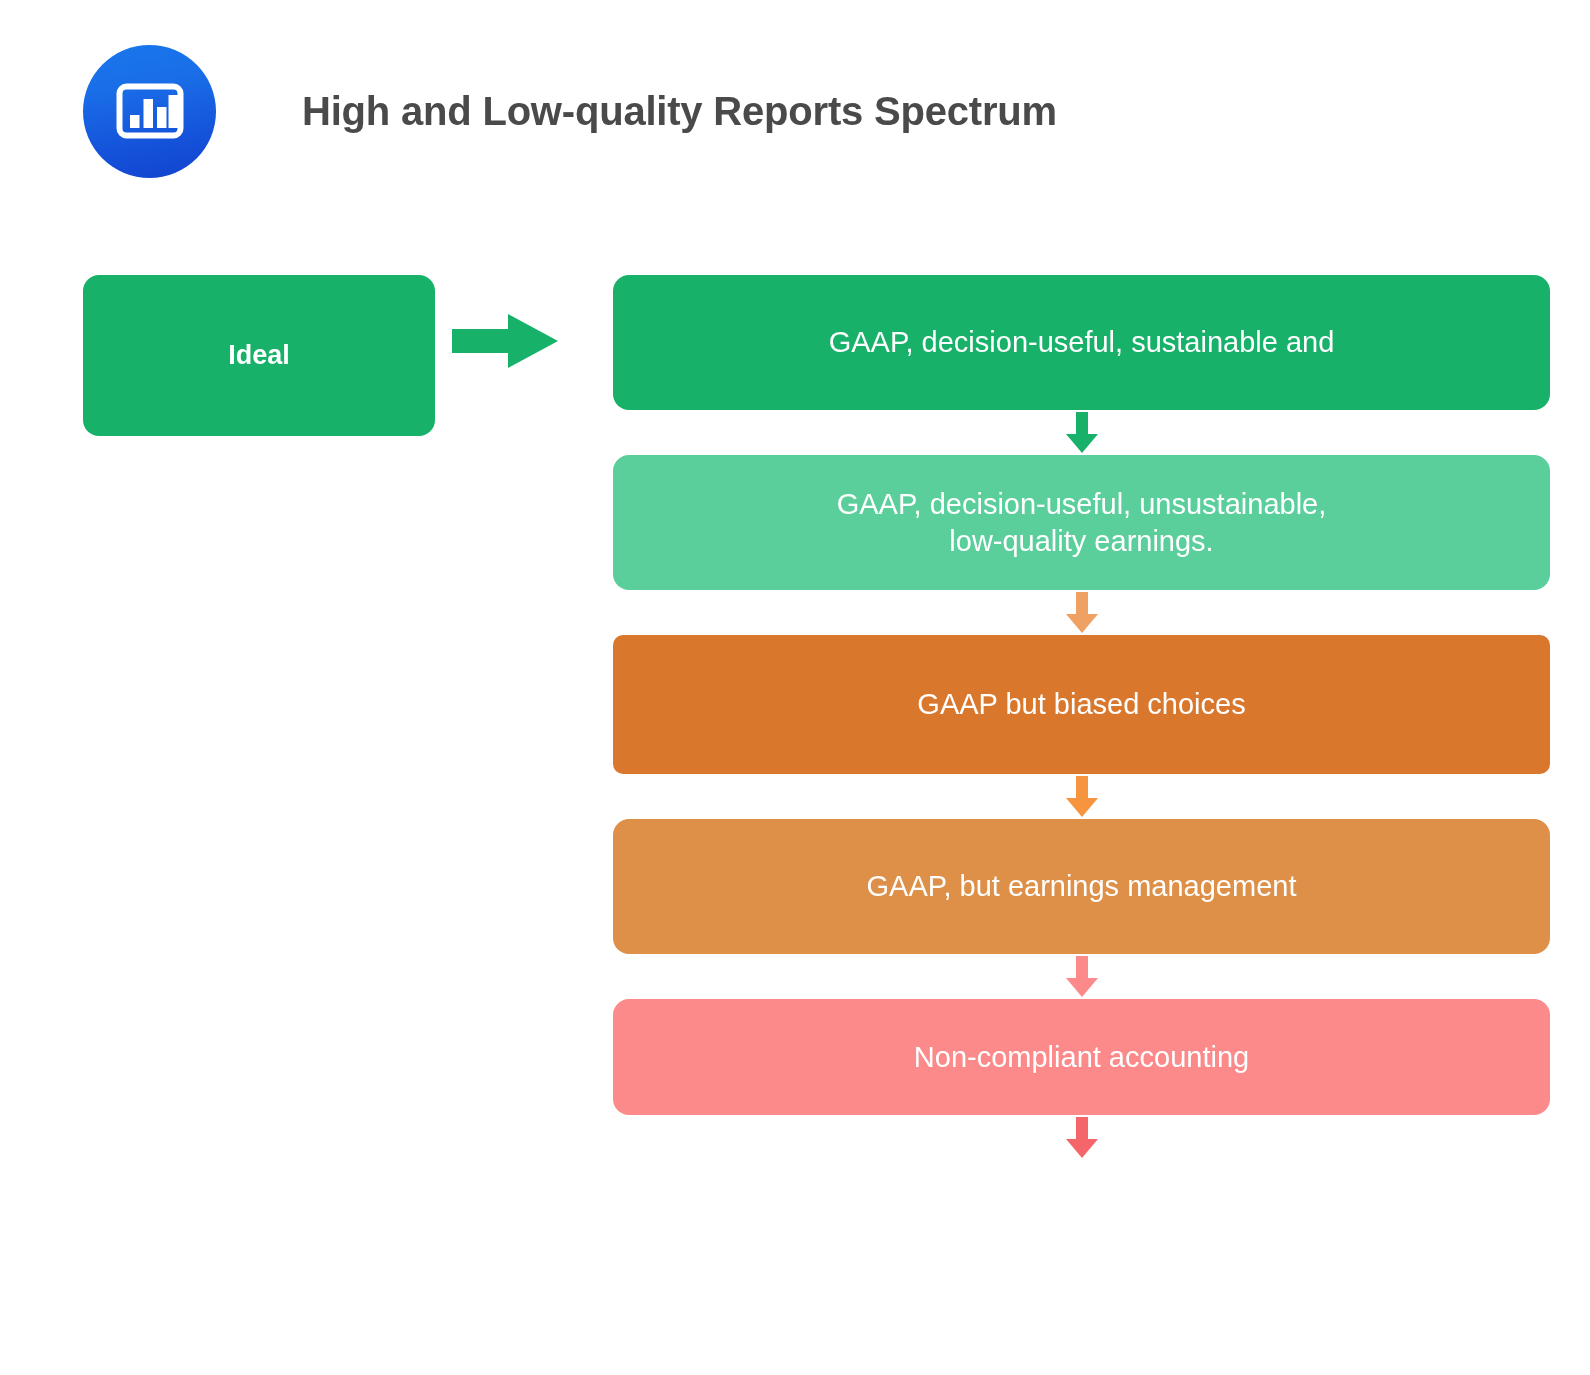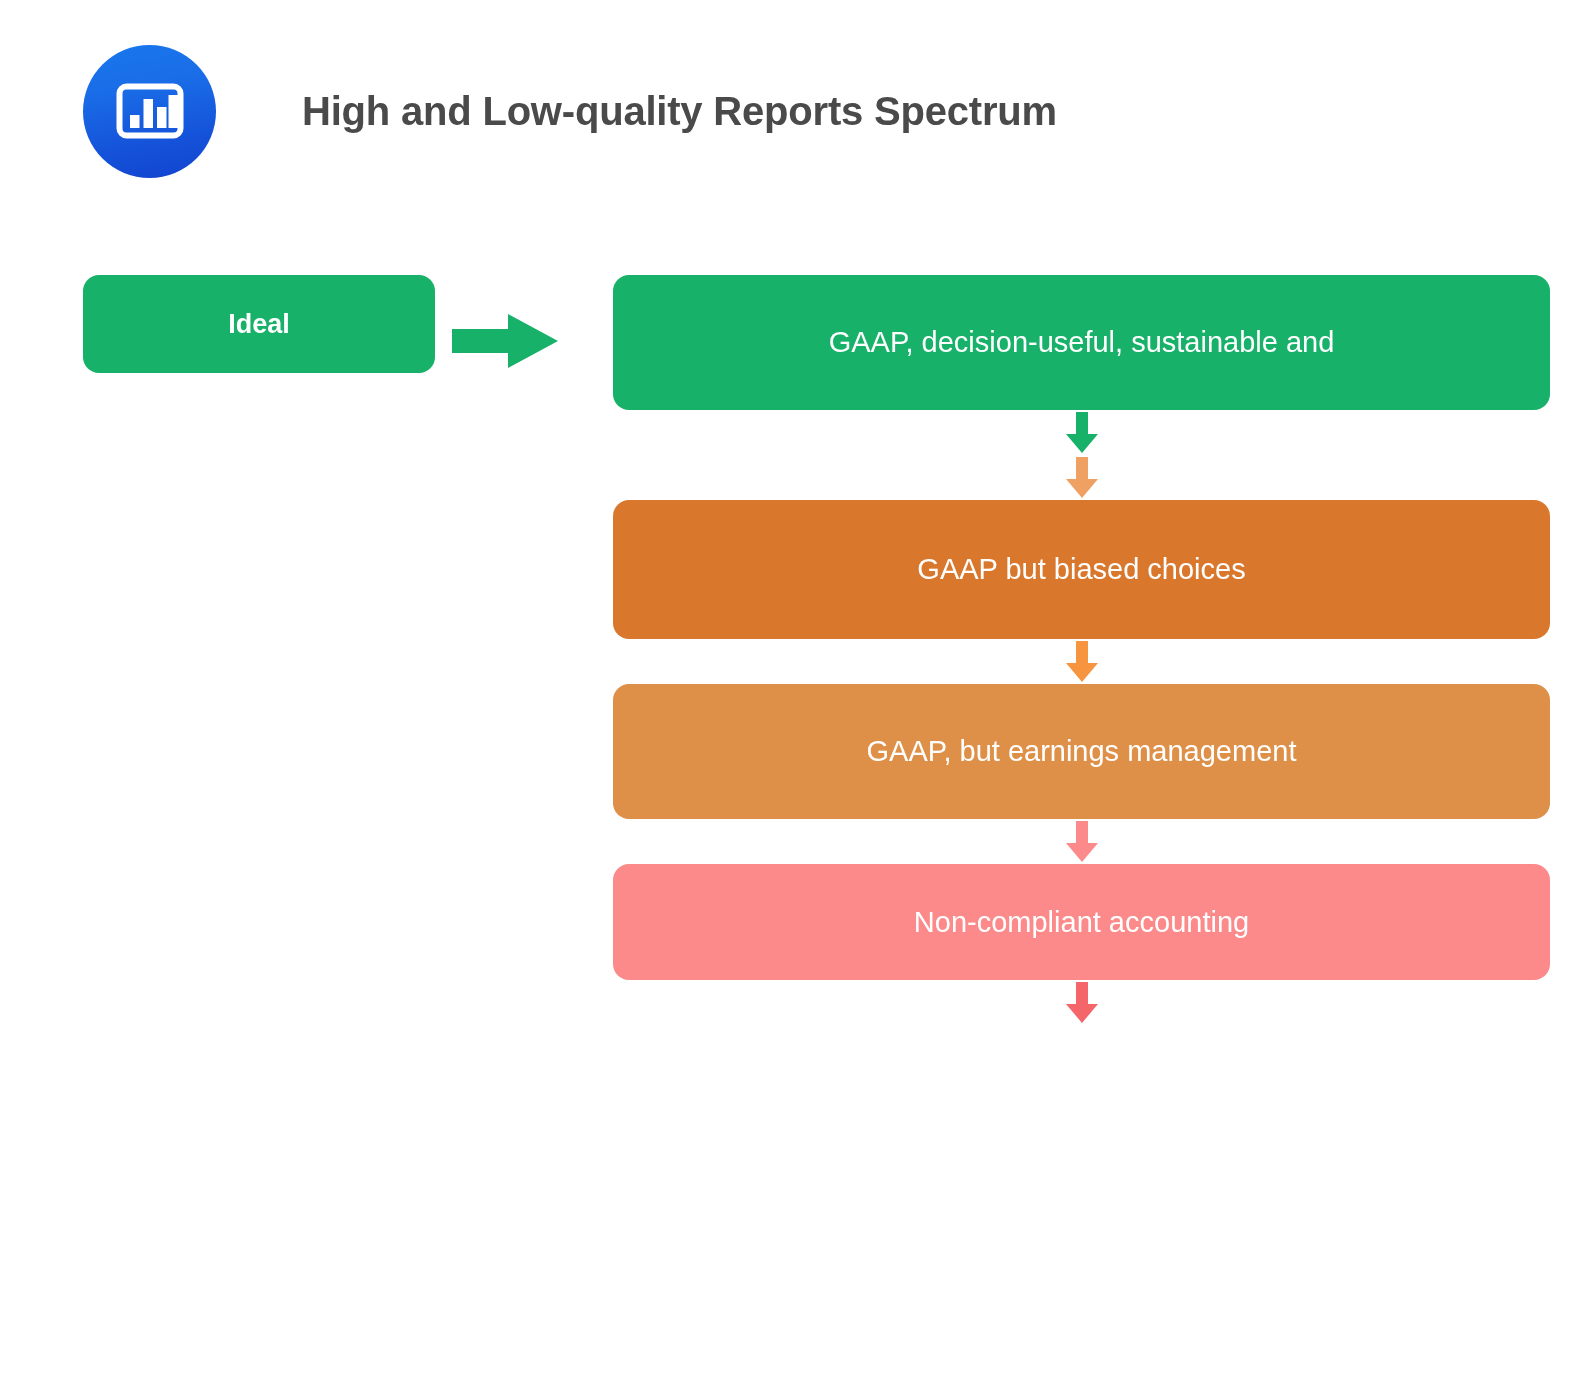--- a/index.html
+++ b/index.html
@@ -49,21 +49,21 @@
     letter-spacing: -0.2px;
     white-space: nowrap;
   }
 
   
   .ideal-box {
     position: absolute;
     left: 83px;
     top: 275px;
     width: 352px;
-    height: 98px;
+    height: 161px;
     border-radius: 16px;
     display: flex;
     align-items: center;
     justify-content: center;
     color: #ffffff;
     font-size: 27px;
     font-weight: bold;
   }
   .ideal-arrow {
     position: absolute;
@@ -141,29 +141,37 @@
         </div>
       </div>
     </div>
 
     <div class="connector">
       <svg width="34" height="42" viewBox="0 0 34 42" aria-hidden="true">
         <path d="M11 0 H23 V22 H33 L17 41 L1 22 H11 Z" fill="#17B169"></path>
       </svg>
     </div>
 
+    <div class="row-wrap">
+      <div class="spec-box" style="background:#5ACF9C;height:135px;">
+        <div>
+          <span class="label">GAAP, decision-useful, unsustainable,</span>
+          <span class="label">low-quality earnings.</span>
+        </div>
+      </div>
+    </div>
 
     <div class="connector">
       <svg width="34" height="42" viewBox="0 0 34 42" aria-hidden="true">
         <path d="M11 0 H23 V22 H33 L17 41 L1 22 H11 Z" fill="#EFA063"></path>
       </svg>
     </div>
 
     <div class="row-wrap">
-      <div class="spec-box" style="background:#D9782D;height:139px;">
+      <div class="spec-box" style="background:#D9782D;height:139px;border-radius:10px;">
         <div>
           <span class="label">GAAP but biased choices</span>
         </div>
       </div>
     </div>
 
     <div class="connector">
       <svg width="34" height="42" viewBox="0 0 34 42" aria-hidden="true">
         <path d="M11 0 H23 V22 H33 L17 41 L1 22 H11 Z" fill="#F79440"></path>
       </svg>

